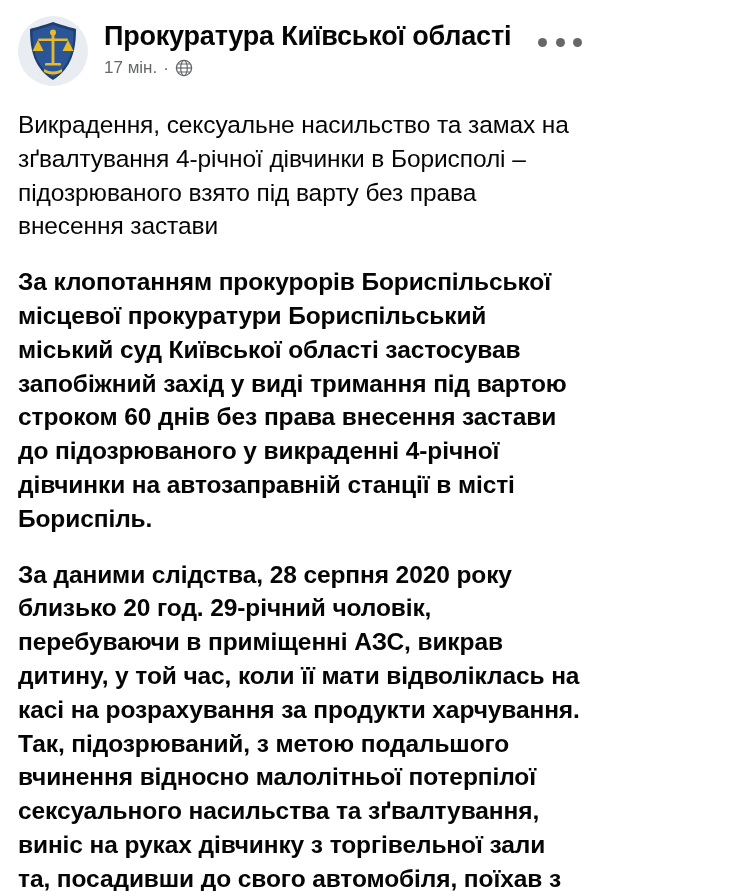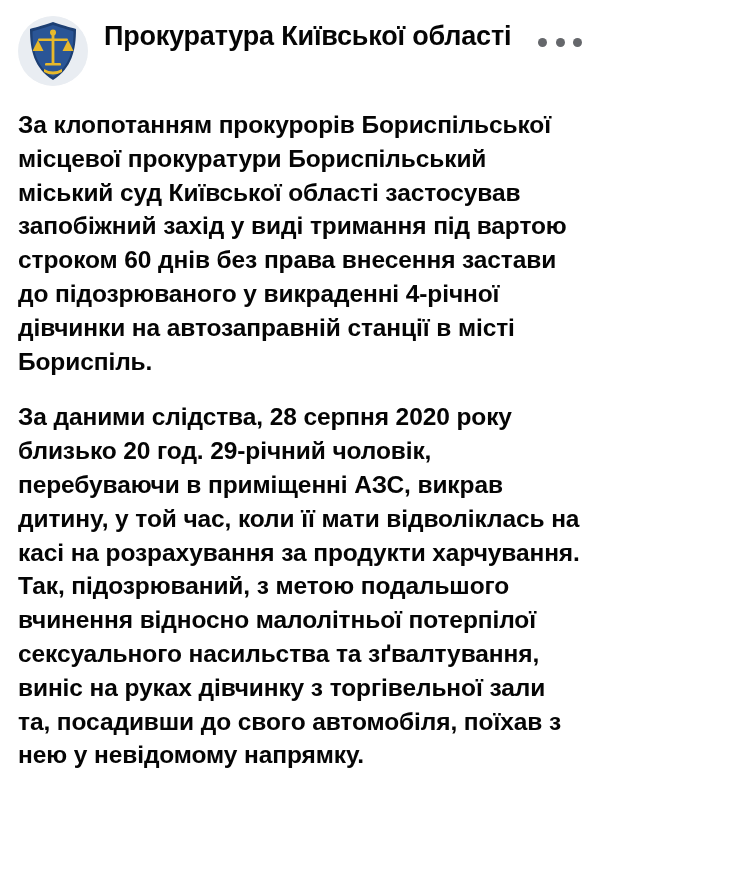--- a/index.html
+++ b/index.html
@@ -134,28 +134,42 @@
           <path d="M20 24 L14.5 35 L25.5 35 Z"></path>
           <path d="M50 24 L44.5 35 L55.5 35 Z"></path>
           <rect x="27" y="47" width="16" height="2.6" rx="1.2"></rect>
           <path d="M26 53 q9 5 18 0 l0 3 q-9 5 -18 0 Z"></path>
         </g>
       </svg>
     </div>
 
     <div class="header-text">
       <div class="page-name">Прокуратура Київської області</div>
+      <div class="meta-row">
+        <span class="timestamp">17 мін.</span>
+        <span class="dot-sep">·</span>
+        <span class="globe-icon">
+          <svg width="18" height="18" viewBox="0 0 18 18" aria-hidden="true">
+            <circle cx="9" cy="9" r="7.6" fill="none" stroke="#65676b" stroke-width="1.3"></circle>
+            <ellipse cx="9" cy="9" rx="3.3" ry="7.6" fill="none" stroke="#65676b" stroke-width="1.2"></ellipse>
+            <line x1="1.6" y1="9" x2="16.4" y2="9" stroke="#65676b" stroke-width="1.2"></line>
+            <line x1="2.6" y1="5" x2="15.4" y2="5" stroke="#65676b" stroke-width="1"></line>
+            <line x1="2.6" y1="13" x2="15.4" y2="13" stroke="#65676b" stroke-width="1"></line>
+          </svg>
+        </span>
+      </div>
     </div>
 
     <div class="more-button">
       <span></span>
       <span></span>
       <span></span>
     </div>
 
   </div>
 
   <div class="post-body">
+    <p class="lead">Викрадення, сексуальне насильство та замах на зґвалтування 4-річної дівчинки в Борисполі – підозрюваного взято під варту без права внесення застави</p>
     <p>За клопотанням прокурорів Бориспільської місцевої прокуратури Бориспільський міський суд Київської області застосував запобіжний захід у виді тримання під вартою строком 60 днів без права внесення застави до підозрюваного у викраденні 4-річної дівчинки на автозаправній станції в місті Бориспіль.</p>
     <p>За даними слідства, 28 серпня 2020 року близько 20 год. 29-річний чоловік, перебуваючи в приміщенні АЗС, викрав дитину, у той час, коли її мати відволіклась на касі на розрахування за продукти харчування. Так, підозрюваний, з метою подальшого вчинення відносно малолітньої потерпілої сексуального насильства та зґвалтування, виніс на руках дівчинку з торгівельної зали та, посадивши до свого автомобіля, поїхав з нею у невідомому напрямку.</p>
   </div>
 
 </div>
 
 </body></html>

